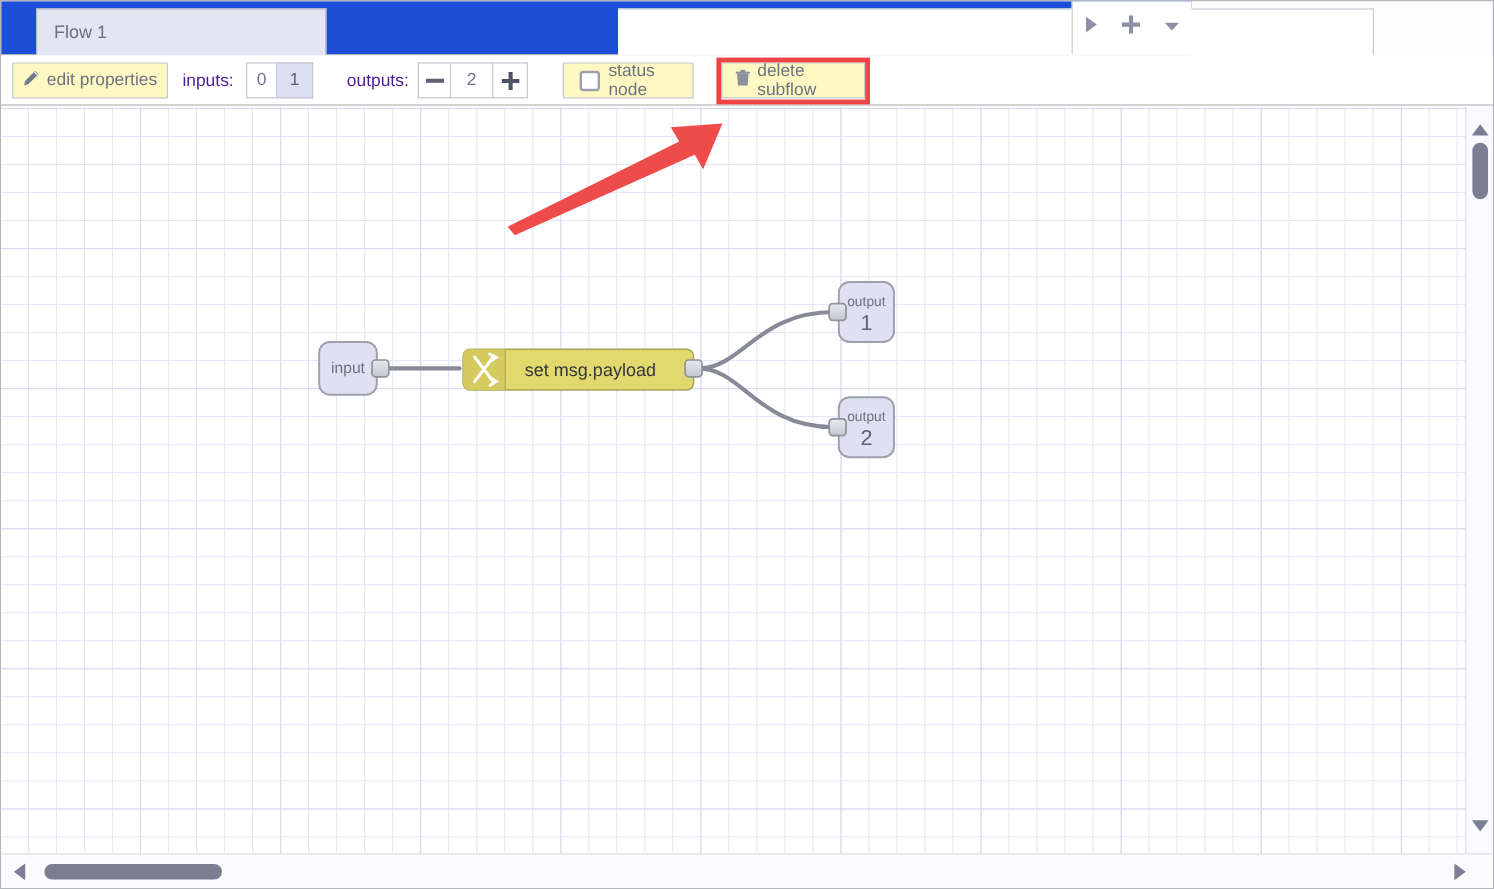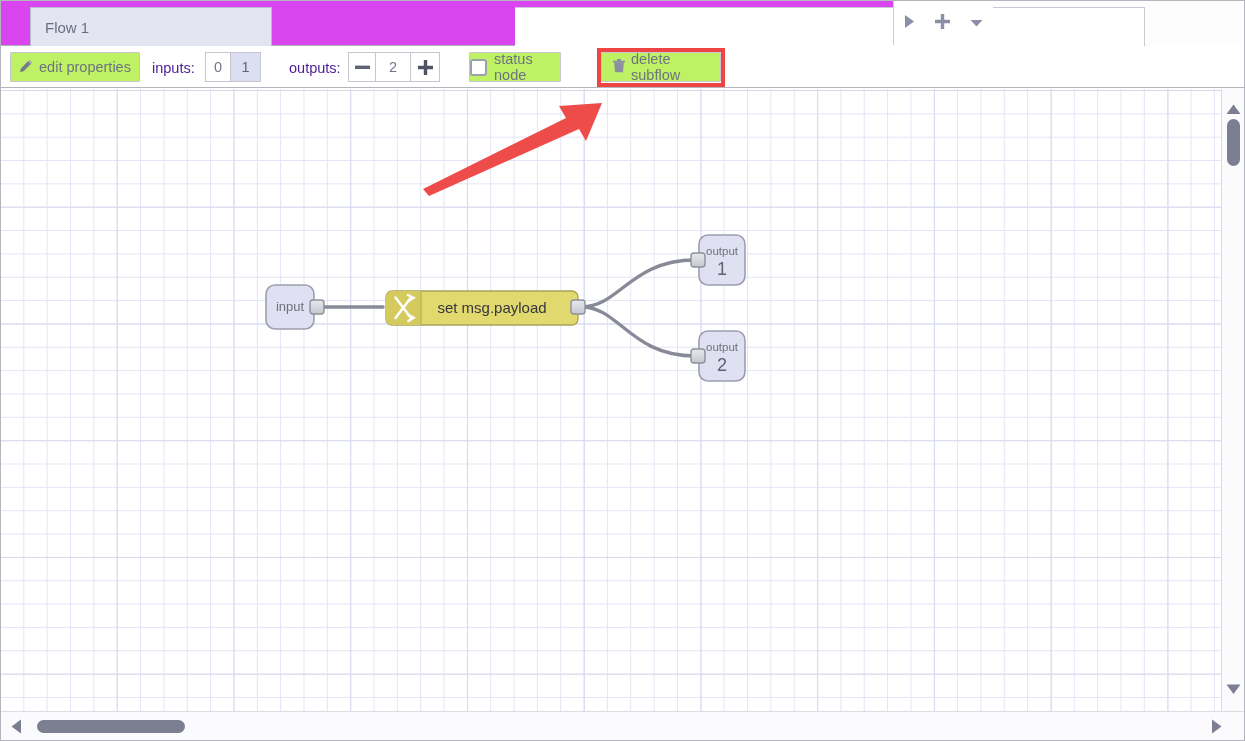--- a/index.html
+++ b/index.html
@@ -15,21 +15,21 @@
     box-sizing: border-box;
     border: 1px solid #b5b5bd;
     background: #fdfdfe;
     overflow: hidden;
   }
 
   
   .tabbar {
     position: absolute; left: 0; top: 0;
     width: 992px; height: 45px;
-    background: #d946ef;
+    background: #1d4ed8;
     border-bottom: 1px solid #b0b0bb;
     box-sizing: border-box;
   }
   .tab {
     position: absolute; top: 4px; height: 41px;
     box-sizing: border-box;
     border: 1px solid #b9bacb;
     border-bottom: none;
     display: flex; align-items: center;
     padding-left: 14px;
@@ -90,42 +90,42 @@
     position: absolute; left: 0; top: 45px;
     width: 1245px; height: 42px;
     background: #ffffff;
     border-bottom: 1px solid #b5b5bd;
     box-sizing: border-box;
   }
   .tb-btn {
     position: absolute;
     box-sizing: border-box;
     border: 1px solid #c5c6cf;
-    background: #bef264;
+    background: #fef9c3;
     color: #6d7381;
     font-size: 14.5px;
     display: flex; align-items: center; justify-content: center;
     cursor: pointer;
     height: 30px; top: 6px;
     border-radius: 1px;
   }
   .tb-label { position: absolute; color: #4c1d95; font-size: 14.5px; top: 14px; }
 
   #btn-edit-properties { left: 9px; width: 130px; gap: 6px; }
   #lbl-inputs { left: 151px; }
   .seg { position: absolute; top: 6px; height: 30px; box-sizing: border-box;
          border: 1px solid #c5c6cf; display:flex; align-items:center; justify-content:center;
          font-size: 14.5px; color:#70768a; cursor: pointer; background:#ffffff;}
   #seg-in-0 { left: 204px; width: 26px; }
   #seg-in-1 { left: 230px; width: 30px; background: #dcdef1; border-left:none; color:#5d6478;}
   #lbl-outputs { left: 288px; }
   #btn-out-minus { left: 347px; width: 28px; }
   #out-count { left: 375px; width: 34px; border-left: none; border-right: none; cursor: default; }
   #btn-out-plus { left: 409px; width: 30px; }
-  #btn-status-node { left: 468px; width: 92px; gap: 7px; justify-content: flex-start; }
+  #btn-status-node { left: 468px; width: 109px; gap: 7px; justify-content: flex-start; padding-left: 13px;}
   #btn-delete-subflow { left: 600px; width: 120px; gap: 6px; justify-content: flex-end; padding-left: 11px; }
 
   .chk {
     width: 13px; height: 13px;
     border: 2px solid #9ba0ad;
     border-radius: 3px;
     background: #ffffff;
     flex: 0 0 auto;
   }
   .highlight-box {

